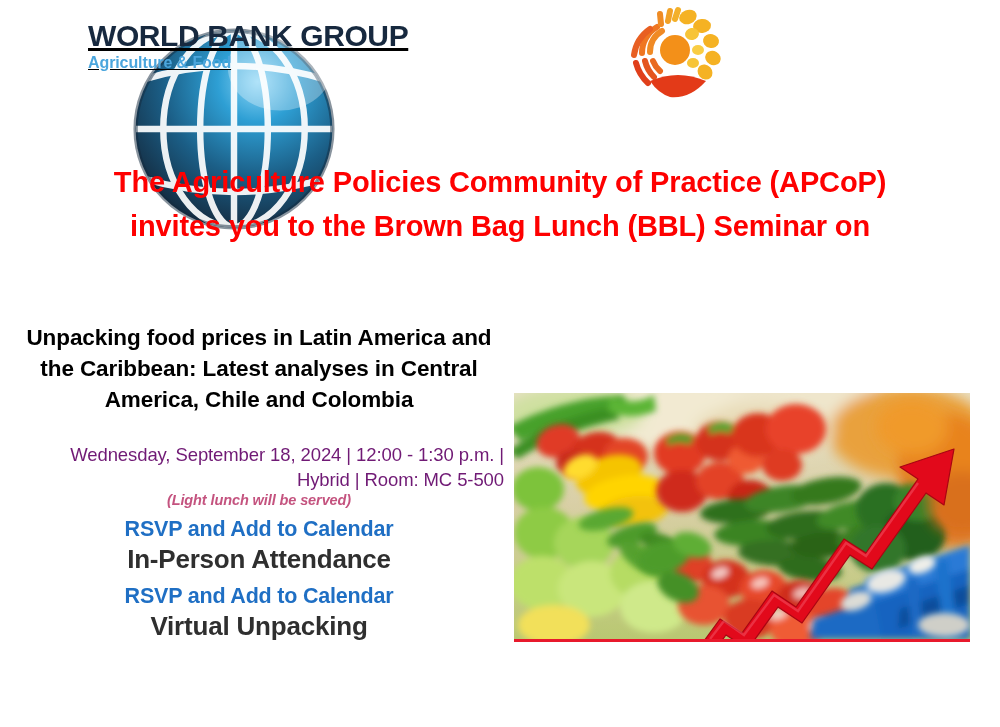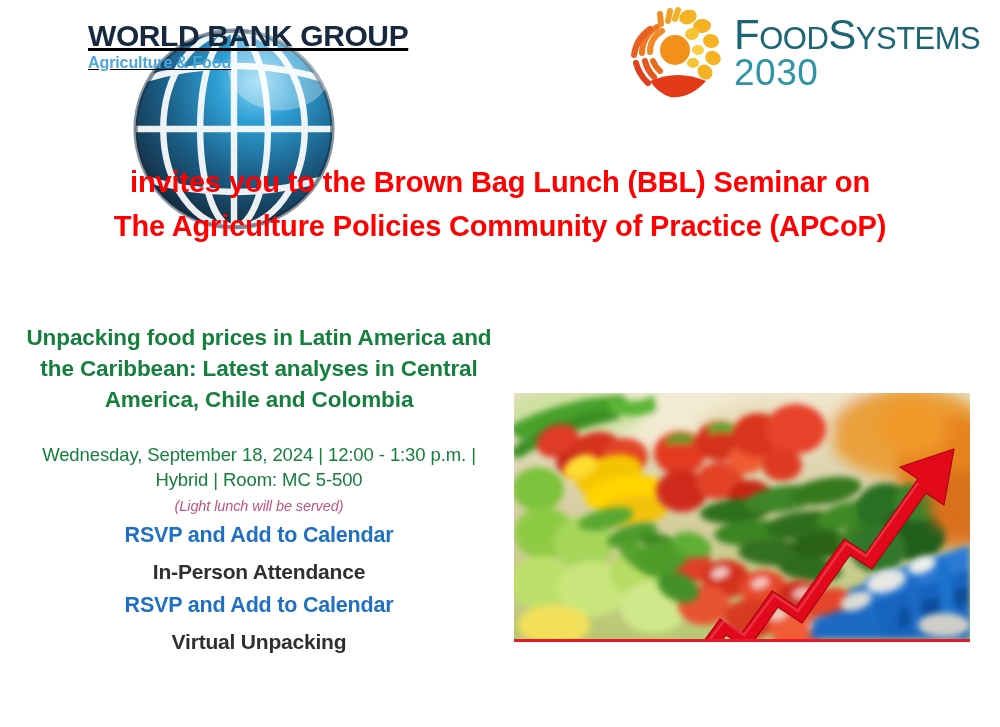--- a/index.html
+++ b/index.html
@@ -108,55 +108,55 @@
 
   
   .left-col {
     position: absolute;
     top: 322px;
     left: 14px;
     width: 490px;
     text-align: center;
   }
   .session-title {
-    color: #15803d;
+    color: #000000;
     font-size: 22.5px;
     font-weight: bold;
     line-height: 1.38;
     letter-spacing: -0.1px;
   }
   .logistics {
     margin-top: 28px;
-    color: #15803d;
+    color: #701a75;
     font-size: 18.5px;
     line-height: 1.32;
     letter-spacing: -0.1px;
+    text-align: right;
   }
   .lunch-note {
-    margin-top: 6px;
     color: #c4537f;
     font-size: 14.5px;
     font-style: italic;
-    font-weight: normal;
+    font-weight: bold;
     letter-spacing: -0.1px;
   }
   .rsvp-link {
     display: block;
     margin-top: 9px;
     color: #1f6fc4;
     font-size: 21.5px;
     font-weight: bold;
     text-underline-offset: 3px;
     letter-spacing: -0.2px;
     cursor: pointer;
   }
   .attend-mode {
-    margin-top: 12px;
+    margin-top: 2px;
     color: #2f2f2f;
-    font-size: 21px;
+    font-size: 26px;
     font-weight: bold;
     letter-spacing: -0.2px;
   }
 
   
   .photo-frame {
     position: absolute;
     left: 514px;
     top: 393px;
     width: 456px;
@@ -233,30 +233,26 @@
           <ellipse cx="64" cy="29" rx="7" ry="6" transform="rotate(-10 64 29)" fill="#f7c437"></ellipse>
           <ellipse cx="70" cy="45" rx="6" ry="5" fill="#f9cd43"></ellipse>
           <ellipse cx="65" cy="58" rx="6" ry="5" fill="#f7c437"></ellipse>
         </g>
 
         <circle cx="47" cy="45" r="15" fill="#f39019"></circle>
 
         <path d="M22 76 Q50 64 78 76 Q62 94 42 92 Q30 88 22 76 Z" fill="#e33a18"></path>
       </svg>
     </span>
-    <div class="fs-words">
-      <div class="fs-name"><span>F</span><span class="sc">OOD</span><span>S</span><span class="sc">YSTEMS</span></div>
-      <div class="fs-year">2030</div>
-    </div>
   </div>
 </div>
 
 <div class="headline">
+  <div>The Agriculture Policies Community of Practice (APCoP)</div>
   <div>invites you to the Brown Bag Lunch (BBL) Seminar on</div>
-  <div>The Agriculture Policies Community of Practice (APCoP)</div>
 </div>
 
 <div class="left-col">
   <div class="session-title">Unpacking food prices in Latin America and the Caribbean: Latest analyses in Central America, Chile and Colombia</div>
   <div class="logistics">Wednesday, September 18, 2024 | 12:00 - 1:30 p.m. | Hybrid | Room:  MC 5-500</div>
   <div class="lunch-note">(Light lunch will be served)</div>
 
   <a class="rsvp-link">RSVP and Add to Calendar</a>
   <div class="attend-mode">In-Person Attendance</div>
 

